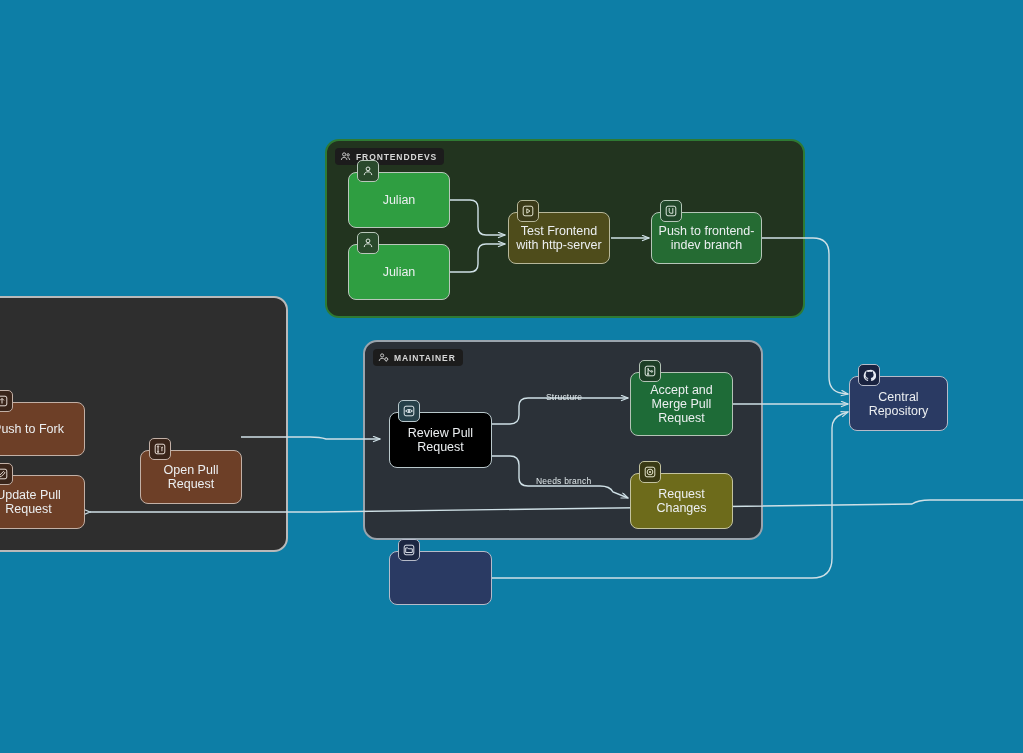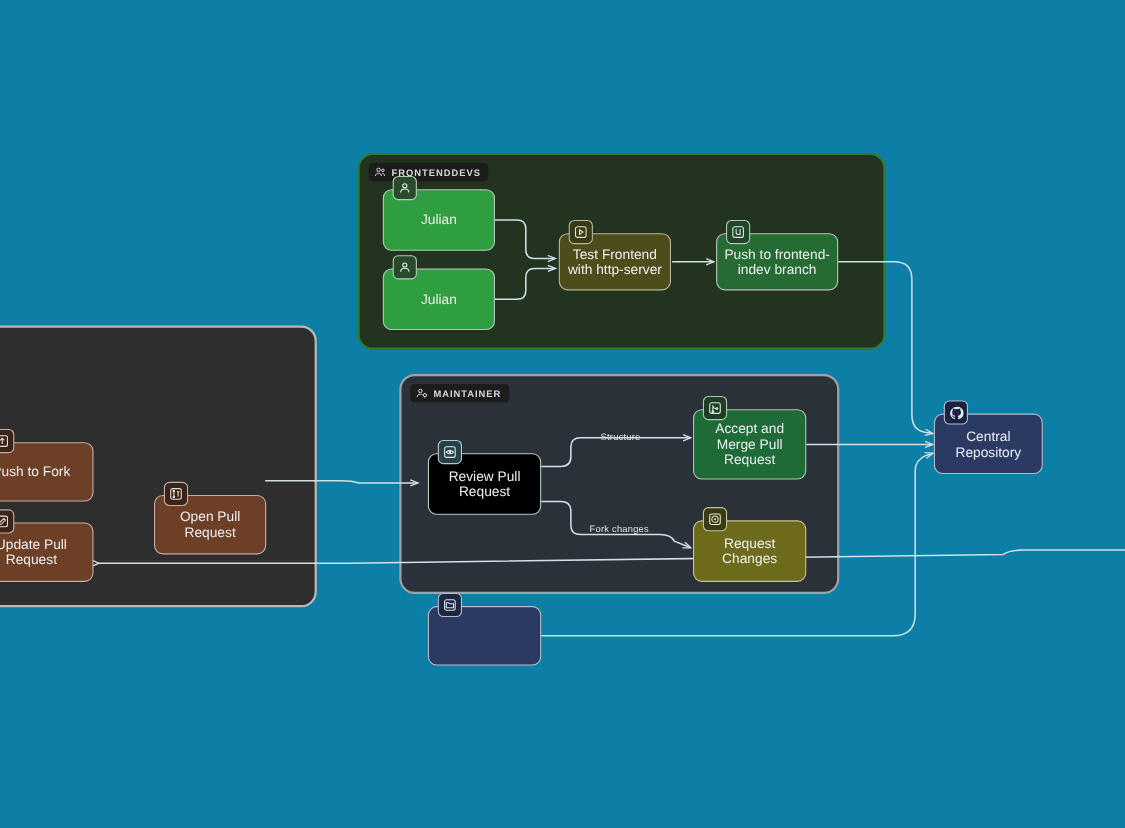--- a/index.html
+++ b/index.html
@@ -193,21 +193,21 @@
     <path class="edge-path" marker-end="url(#arrow)" d="M492,456 L510,456 Q519,456 519,465 L519,478 Q519,486 528,486 L600,486 Q610,486 613,492 L628,498"></path>
 
     <path class="edge-path" marker-end="url(#arrow)" d="M733,404 L848,404"></path>
 
     <path class="edge-path" marker-end="url(#arrow)" d="M492,578 L812,578 Q832,578 832,558 L832,428 Q832,418 842,414 L848,412"></path>
 
     <path class="edge-path" marker-end="url(#arrowL)" d="M1023,500 L930,500 Q918,500 912,504 L318,512 L90,512"></path>
   </svg>
 
   <div class="edge-label" style="left:546px; top:392px;">Structure</div>
-  <div class="edge-label" style="left:536px; top:476px;">Fork changes</div>
+  <div class="edge-label" style="left:536px; top:476px;">Needs branch</div>
 
   <div class="node n-green" style="left:348px; top:172px; width:102px; height:56px;">
     <span class="node-icon">
       <svg width="12" height="12" viewBox="0 0 16 16" fill="none" stroke="#e6ece7" stroke-width="1.3">
         <circle cx="8" cy="5.2" r="2.5"></circle>
         <path d="M3 13.4c0-2.7 2.2-4.3 5-4.3s5 1.6 5 4.3"></path>
       </svg>
     </span>
     <span class="label">Julian</span>
   </div>

